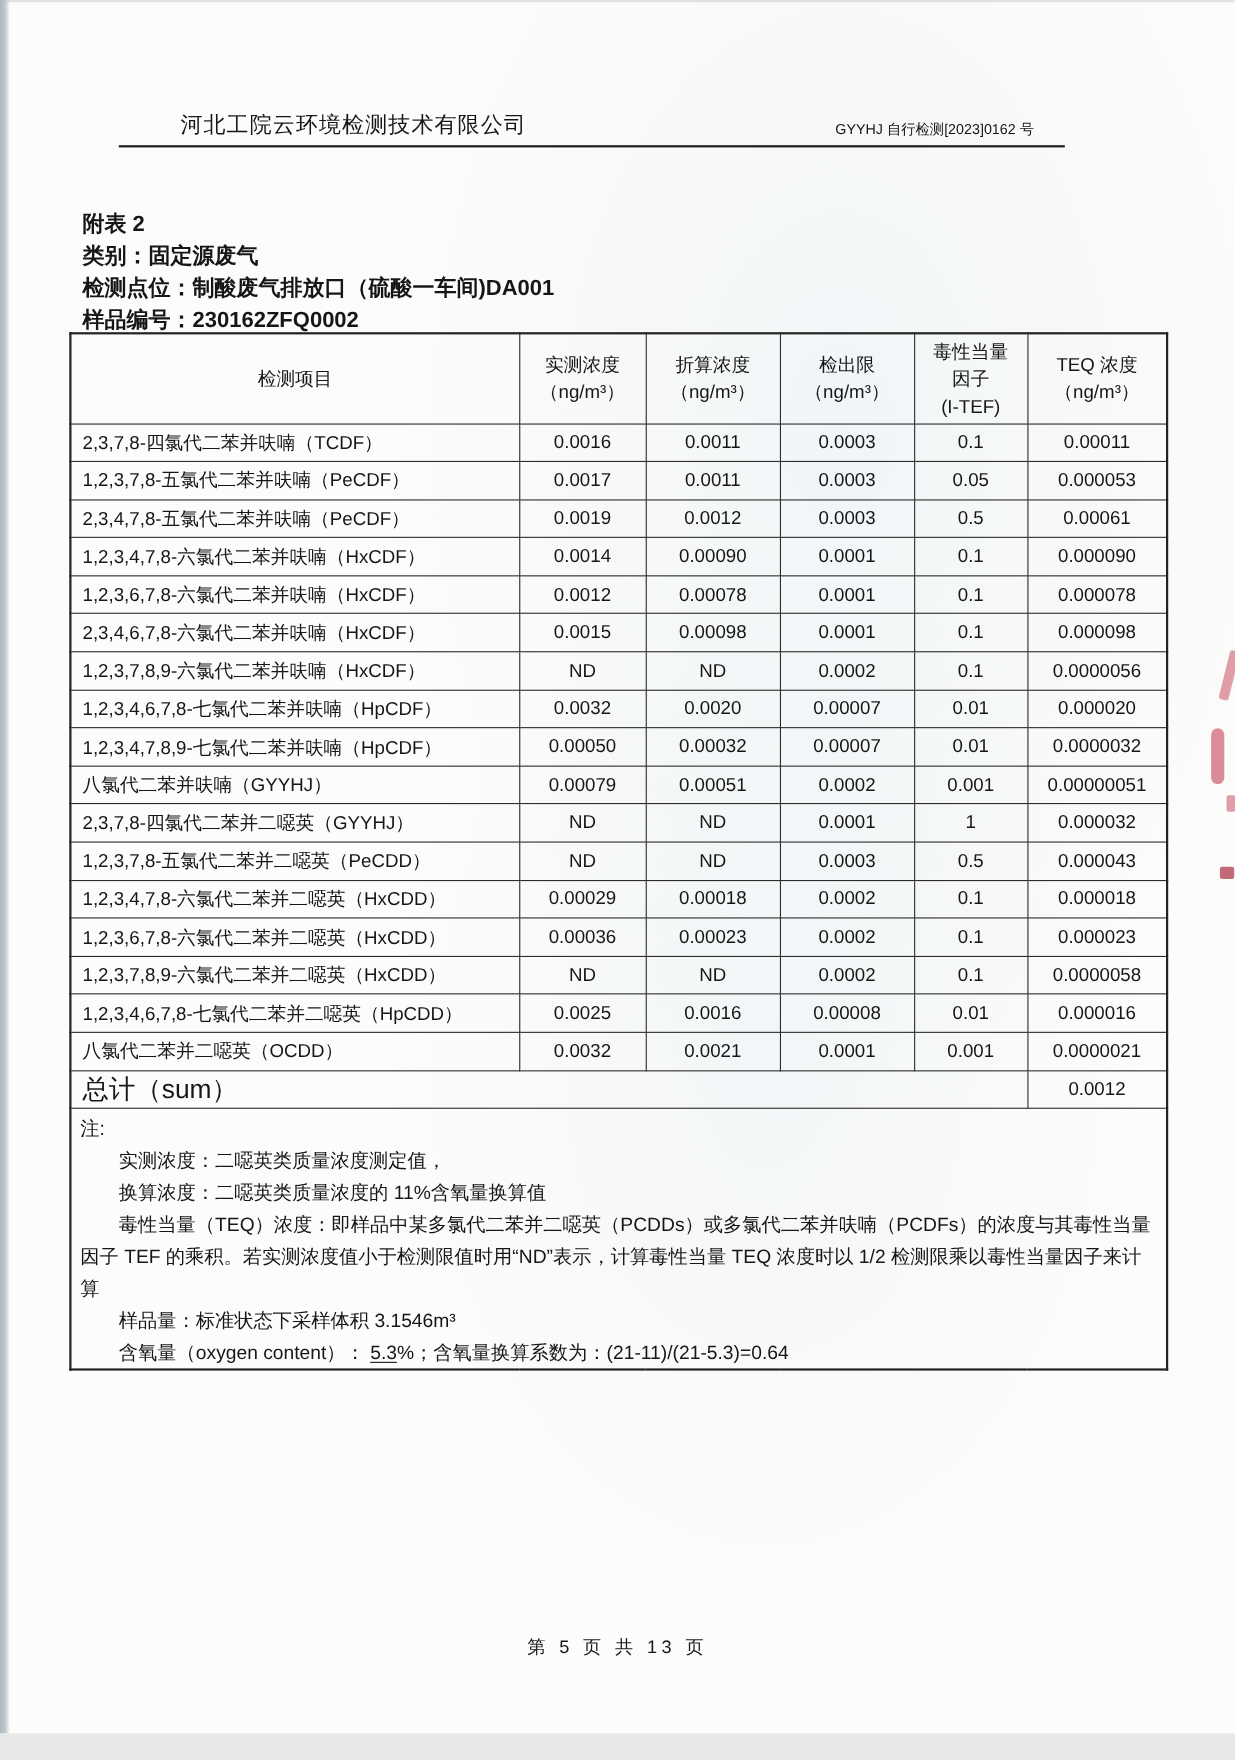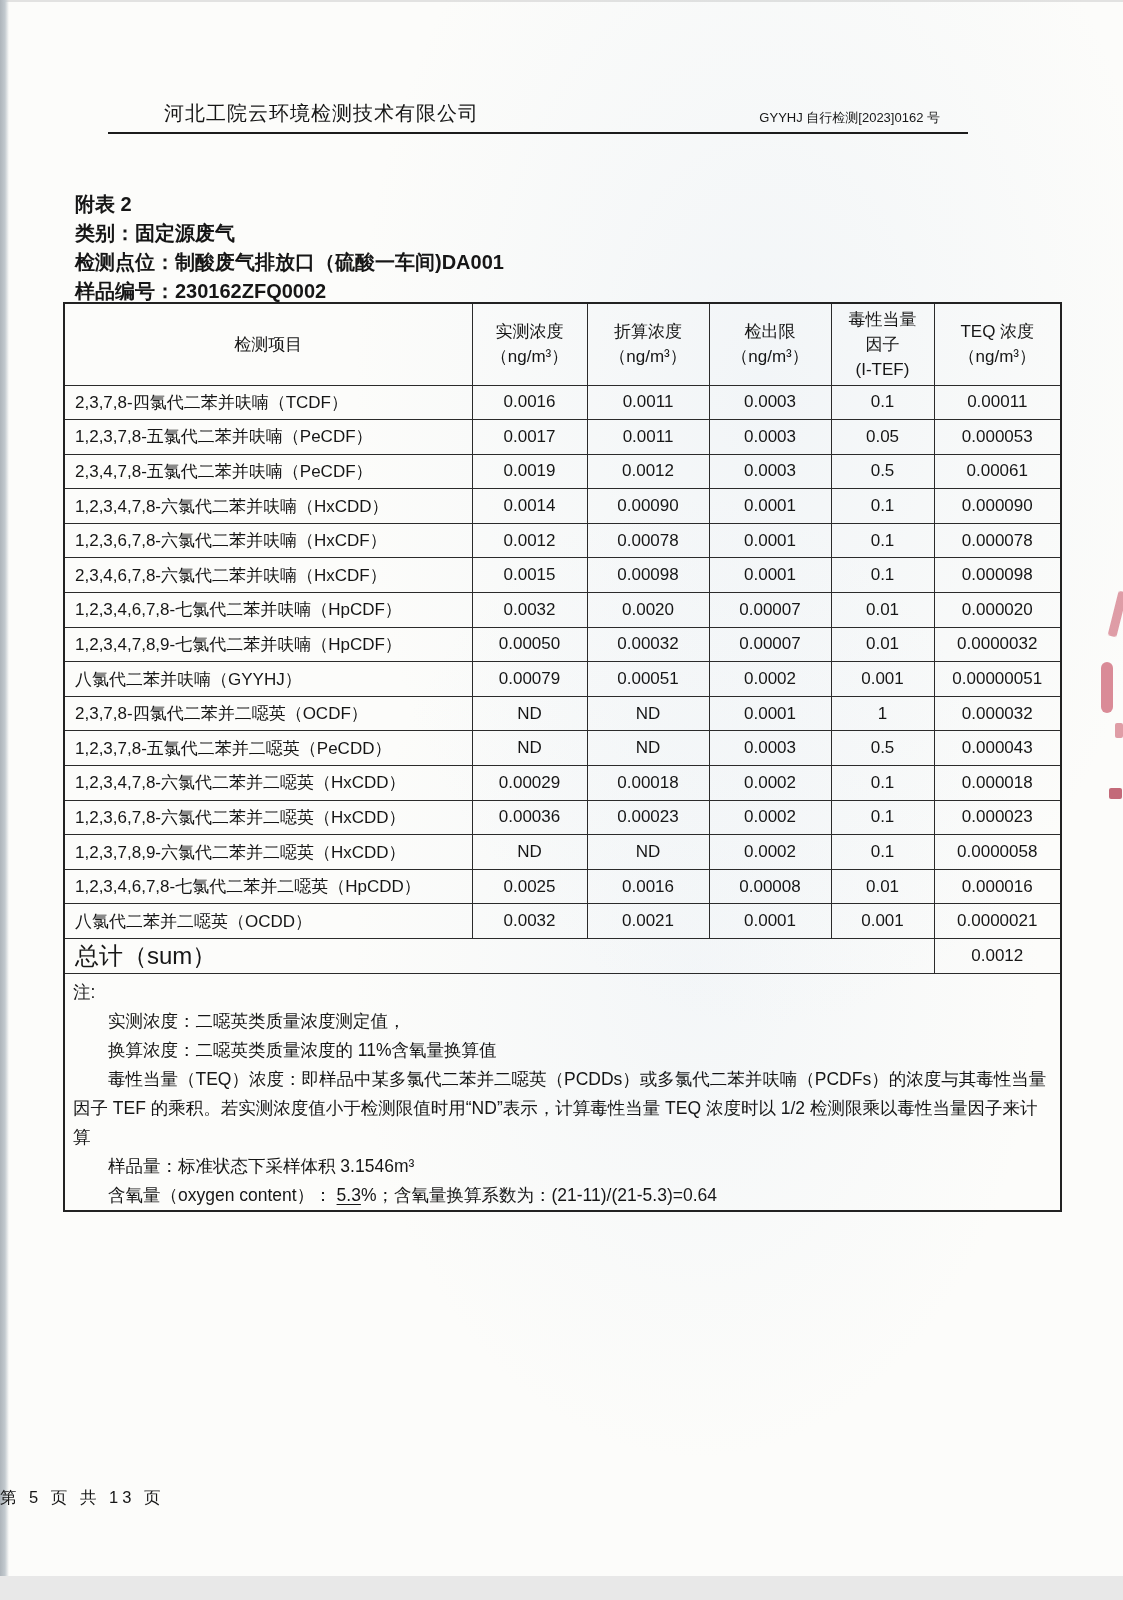--- a/index.html
+++ b/index.html
@@ -52,21 +52,21 @@
   .total-label{text-align:left;padding-left:10px !important;font-size:24px;}
   
   td.notes-cell{
     height:234px;vertical-align:top;white-space:normal !important;
     padding:4px 10px 0 8px !important;
     font-size:17.5px;line-height:29px;text-align:left;
   }
   .indent{text-indent:2em;}
   .u{text-decoration:underline;text-underline-offset:3px;}
   
-  .footer{position:absolute;left:0;top:1487px;width:1123px;text-align:left;font-size:16.5px;letter-spacing:4px;}
+  .footer{position:absolute;left:0;top:1487px;width:1123px;text-align:center;font-size:16.5px;letter-spacing:4px;}
   
   .stamp{position:absolute;background:#c85063;filter:blur(0.6px);}
   .stamp.f1{left:1113px;top:591px;width:9px;height:46px;opacity:.55;border-radius:3px;transform:rotate(14deg);}
   .stamp.f2{left:1101px;top:662px;width:12px;height:51px;opacity:.65;border-radius:6px;}
   .stamp.f3{left:1115px;top:723px;width:8px;height:15px;opacity:.55;border-radius:2px;}
   .stamp.f4{left:1109px;top:788px;width:13px;height:11px;opacity:.75;border-radius:2px;background:#b03a4e;}
   
   .bottom-bar1{position:absolute;left:170px;top:1593px;width:235px;height:3px;background:#a9acae;}
   .bottom-bar2{position:absolute;left:552px;top:1591px;width:252px;height:7px;background:#84898d;}
 </style>
@@ -143,21 +143,21 @@
         </tr>
         <tr>
           <td class="c-item">2,3,4,7,8-五氯代二苯并呋喃（PeCDF）</td>
           <td class="c-num">0.0019</td>
           <td class="c-num">0.0012</td>
           <td class="c-num">0.0003</td>
           <td class="c-num">0.5</td>
           <td class="c-num">0.00061</td>
         </tr>
         <tr>
-          <td class="c-item">1,2,3,4,7,8-六氯代二苯并呋喃（HxCDD）</td>
+          <td class="c-item">1,2,3,4,7,8-六氯代二苯并呋喃（HxCDF）</td>
           <td class="c-num">0.0014</td>
           <td class="c-num">0.00090</td>
           <td class="c-num">0.0001</td>
           <td class="c-num">0.1</td>
           <td class="c-num">0.000090</td>
         </tr>
         <tr>
           <td class="c-item">1,2,3,6,7,8-六氯代二苯并呋喃（HxCDF）</td>
           <td class="c-num">0.0012</td>
           <td class="c-num">0.00078</td>
@@ -165,20 +165,28 @@
           <td class="c-num">0.1</td>
           <td class="c-num">0.000078</td>
         </tr>
         <tr>
           <td class="c-item">2,3,4,6,7,8-六氯代二苯并呋喃（HxCDF）</td>
           <td class="c-num">0.0015</td>
           <td class="c-num">0.00098</td>
           <td class="c-num">0.0001</td>
           <td class="c-num">0.1</td>
           <td class="c-num">0.000098</td>
+        </tr>
+        <tr>
+          <td class="c-item">1,2,3,7,8,9-六氯代二苯并呋喃（HxCDF）</td>
+          <td class="c-num">ND</td>
+          <td class="c-num">ND</td>
+          <td class="c-num">0.0002</td>
+          <td class="c-num">0.1</td>
+          <td class="c-num">0.0000056</td>
         </tr>
         <tr>
           <td class="c-item">1,2,3,4,6,7,8-七氯代二苯并呋喃（HpCDF）</td>
           <td class="c-num">0.0032</td>
           <td class="c-num">0.0020</td>
           <td class="c-num">0.00007</td>
           <td class="c-num">0.01</td>
           <td class="c-num">0.000020</td>
         </tr>
         <tr>
@@ -191,21 +199,21 @@
         </tr>
         <tr>
           <td class="c-item">八氯代二苯并呋喃（GYYHJ）</td>
           <td class="c-num">0.00079</td>
           <td class="c-num">0.00051</td>
           <td class="c-num">0.0002</td>
           <td class="c-num">0.001</td>
           <td class="c-num">0.00000051</td>
         </tr>
         <tr>
-          <td class="c-item">2,3,7,8-四氯代二苯并二噁英（OCDF）</td>
+          <td class="c-item">2,3,7,8-四氯代二苯并二噁英（GYYHJ）</td>
           <td class="c-num">ND</td>
           <td class="c-num">ND</td>
           <td class="c-num">0.0001</td>
           <td class="c-num">1</td>
           <td class="c-num">0.000032</td>
         </tr>
         <tr>
           <td class="c-item">1,2,3,7,8-五氯代二苯并二噁英（PeCDD）</td>
           <td class="c-num">ND</td>
           <td class="c-num">ND</td>

